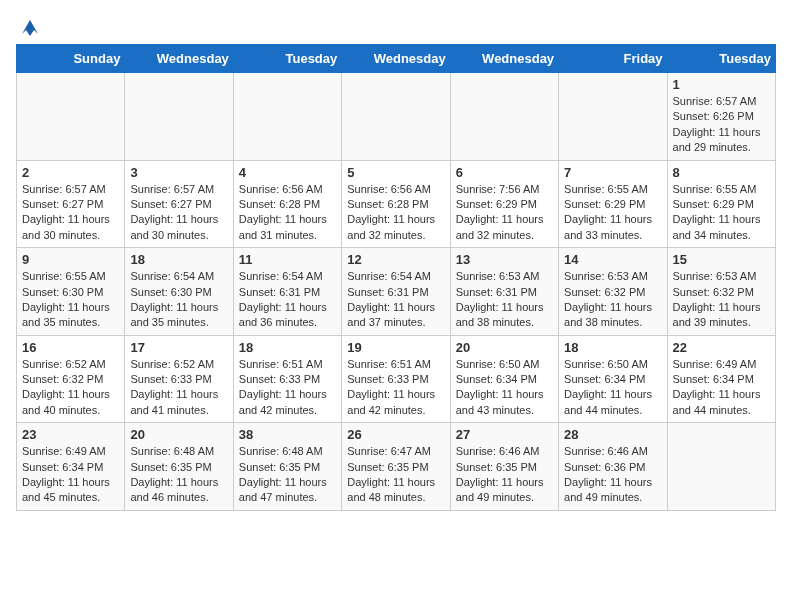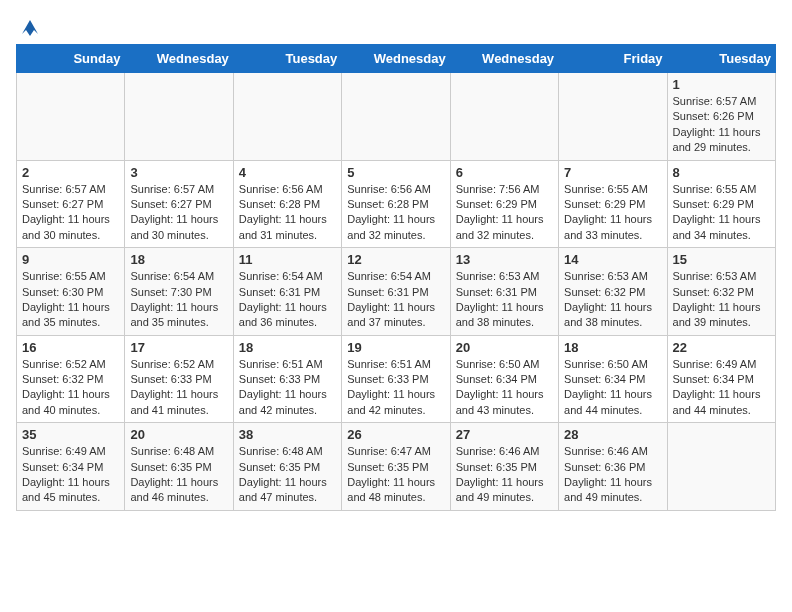--- a/index.html
+++ b/index.html
@@ -185,21 +185,21 @@
       <tr>
         <td>
           <span class="day-number">9</span>
           <div class="day-info">Sunrise: 6:55 AM
 Sunset: 6:30 PM
 Daylight: 11 hours and 35 minutes.</div>
         </td>
         <td>
           <span class="day-number">18</span>
           <div class="day-info">Sunrise: 6:54 AM
-Sunset: 7:30 PM
+Sunset: 6:30 PM
 Daylight: 11 hours and 35 minutes.</div>
         </td>
         <td>
           <span class="day-number">11</span>
           <div class="day-info">Sunrise: 6:54 AM
 Sunset: 6:31 PM
 Daylight: 11 hours and 36 minutes.</div>
         </td>
         <td>
           <span class="day-number">12</span>
@@ -265,21 +265,21 @@
         </td>
         <td>
           <span class="day-number">22</span>
           <div class="day-info">Sunrise: 6:49 AM
 Sunset: 6:34 PM
 Daylight: 11 hours and 44 minutes.</div>
         </td>
       </tr>
       <tr>
         <td>
-          <span class="day-number">35</span>
+          <span class="day-number">23</span>
           <div class="day-info">Sunrise: 6:49 AM
 Sunset: 6:34 PM
 Daylight: 11 hours and 45 minutes.</div>
         </td>
         <td>
           <span class="day-number">20</span>
           <div class="day-info">Sunrise: 6:48 AM
 Sunset: 6:35 PM
 Daylight: 11 hours and 46 minutes.</div>
         </td>

